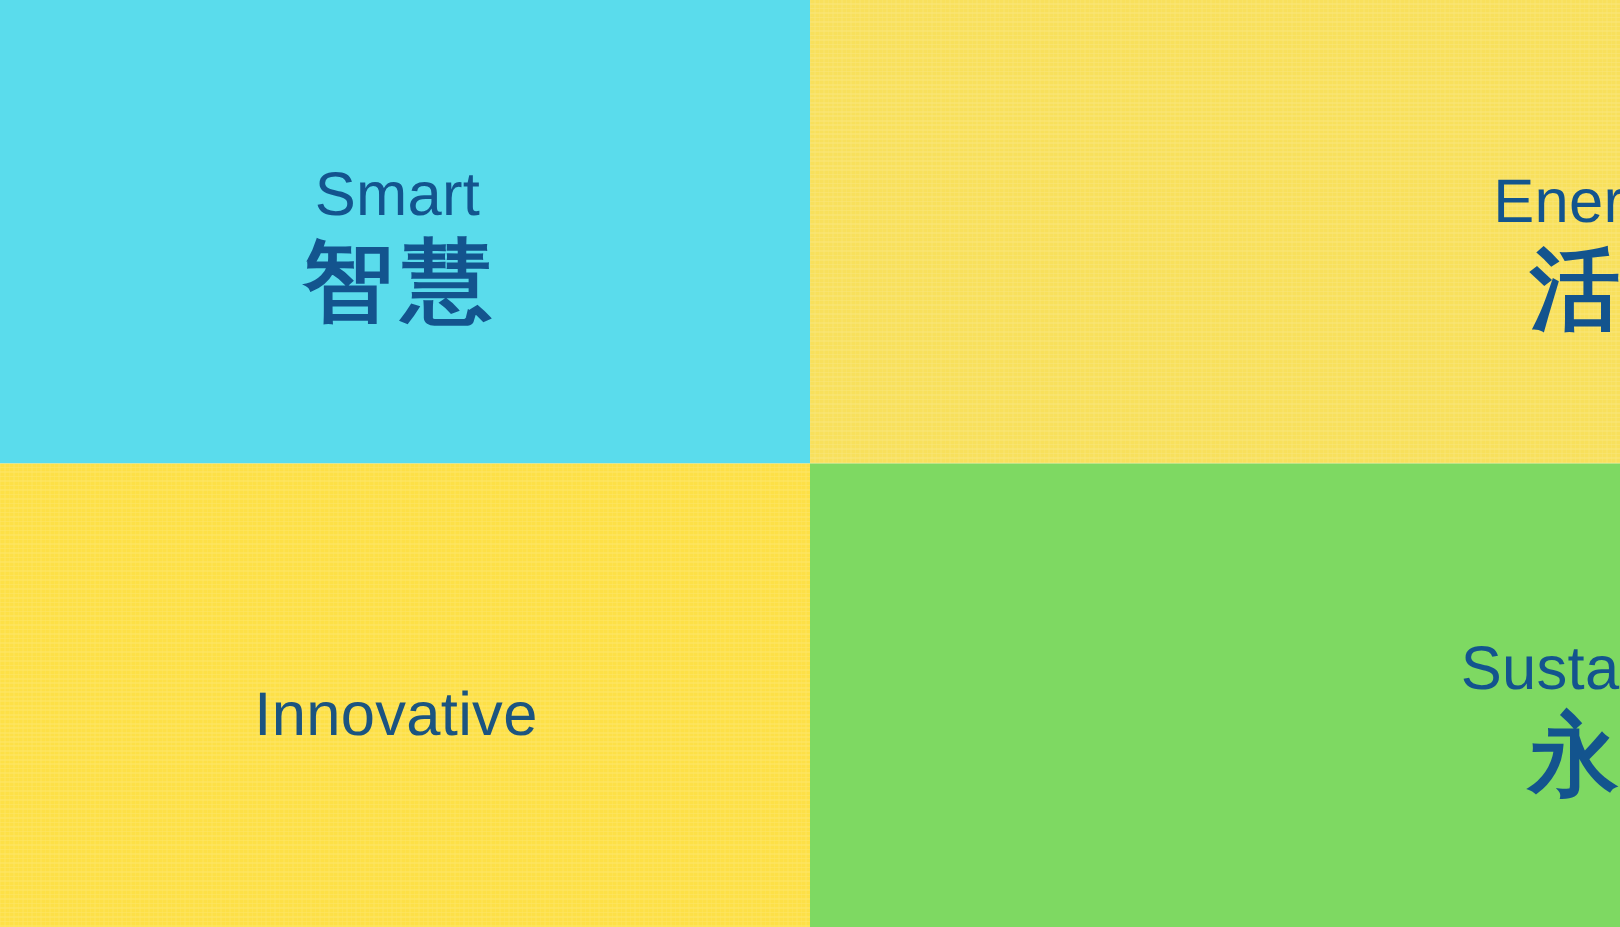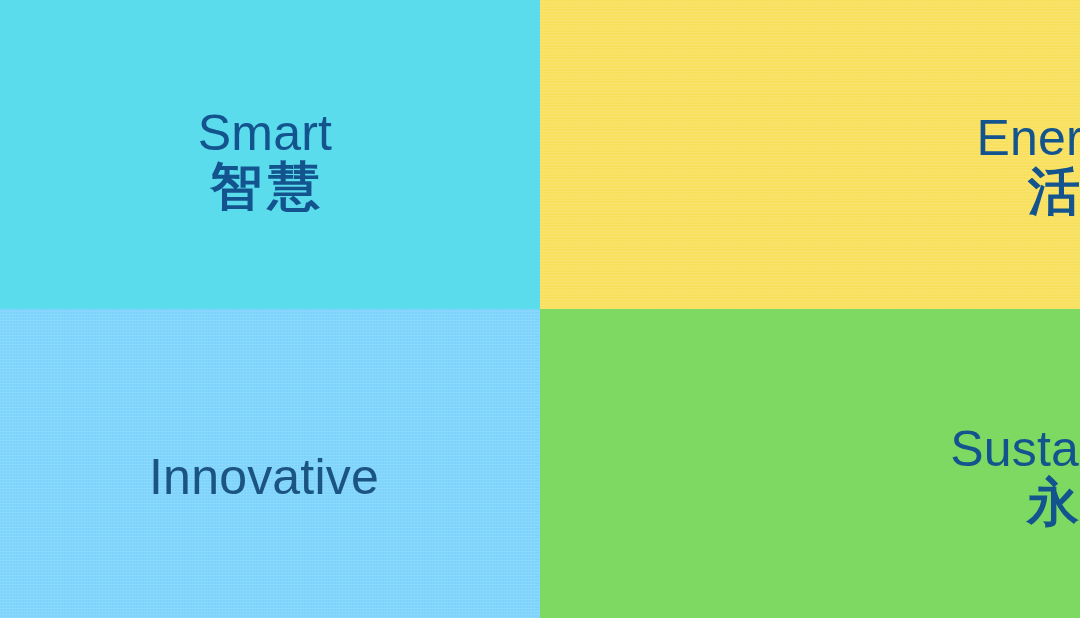--- a/index.html
+++ b/index.html
@@ -50,31 +50,31 @@
     display: flex;
     flex-direction: column;
     align-items: center;
     justify-content: center;
     line-height: 1;
   }
 
   .label-en {
     font-family: "Liberation Sans", "DejaVu Sans", sans-serif;
     font-weight: 400;
-    font-size: 50px;
+    font-size: 41px;
     letter-spacing: 0.2px;
     line-height: 1.0;
     white-space: nowrap;
     margin: 0 0 6px 0;
   }
 
   .label-cjk {
-    font-family: Liberation Mono, monospace;
+    font-family: Liberation Sans, sans-serif;
     font-weight: 700;
-    font-size: 52px;
+    font-size: 60px;
     letter-spacing: 6px;
     text-indent: 6px;
     line-height: 1.05;
     white-space: nowrap;
     margin: 0;
   }
 
   
   .cell-smart       .stack { transform: translate(-5px, 9px); }
   .cell-energetic   .stack { transform: translate(273px, 14px); }
@@ -98,21 +98,21 @@
   </section>
 
   <section class="cell cell-energetic tex-strong" style="background:#F8E05C; color:#13548E;">
     <div class="texture"></div>
     <div class="stack">
       <div class="label-en">Energetic</div>
       <div class="label-cjk">活力</div>
     </div>
   </section>
 
-  <section class="cell cell-innovative tex-strong" style="background:#7dd3fc; color:#1B5480;">
+  <section class="cell cell-innovative tex-strong" style="background:#fde047; color:#1B5480;">
     <div class="texture"></div>
     <div class="stack">
       <div class="label-en">Innovative</div>
     </div>
   </section>
 
   <section class="cell cell-sustainable tex-none" style="background:#7ED962; color:#13548E;">
     <div class="texture"></div>
     <div class="stack">
       <div class="label-en">Sustainable</div>

